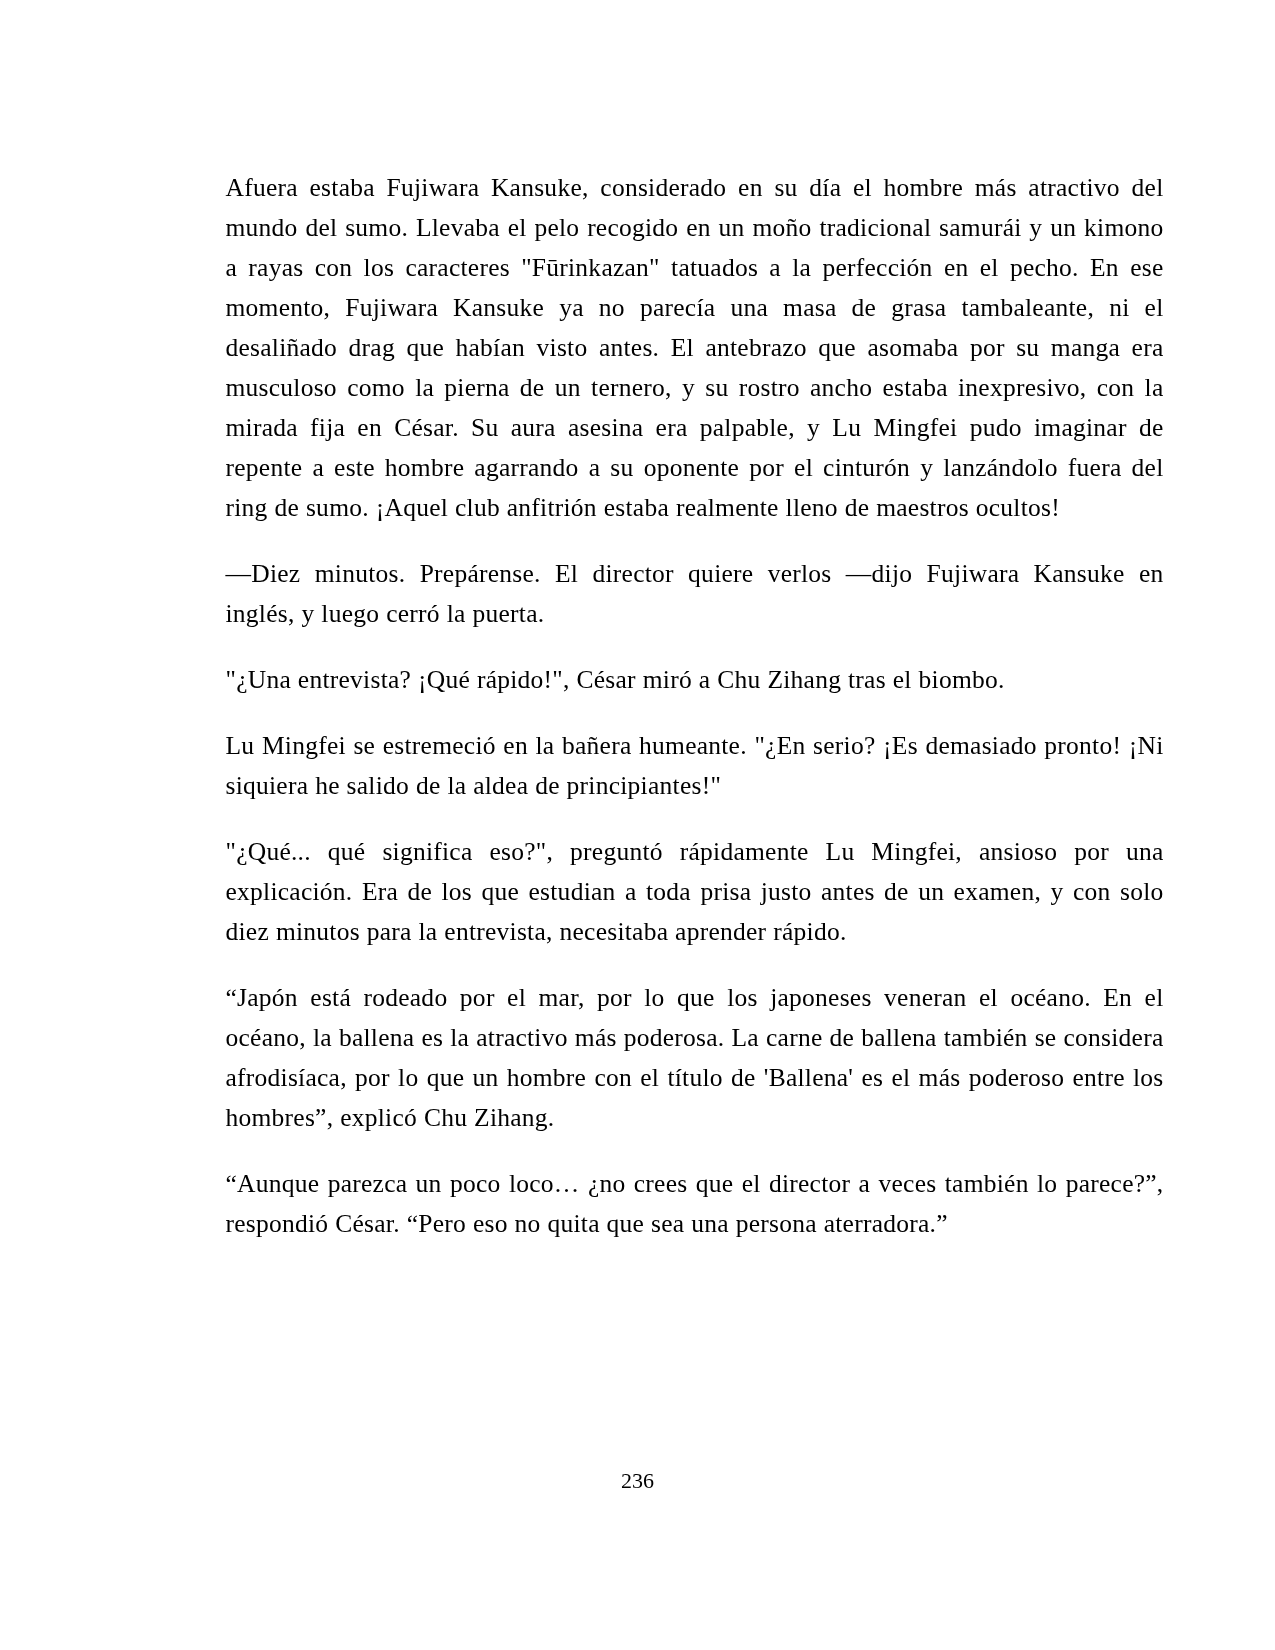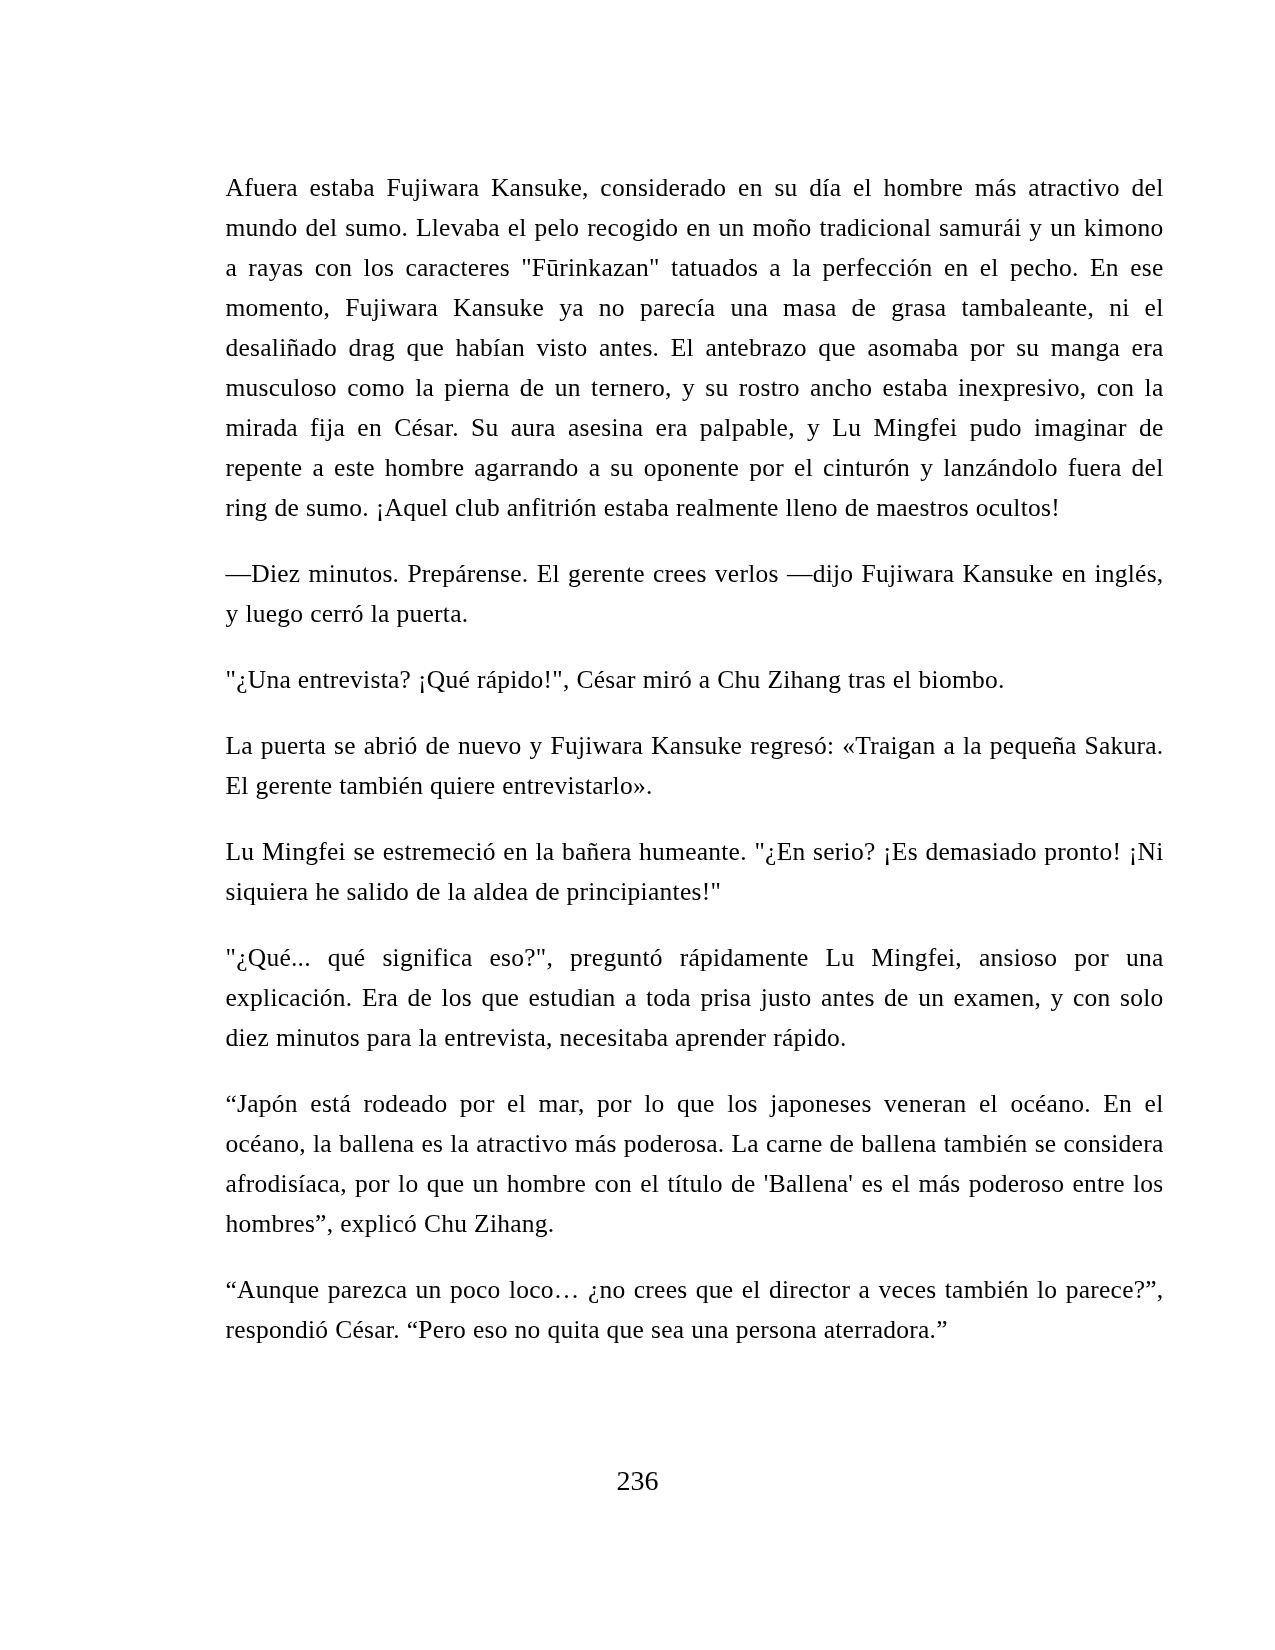--- a/index.html
+++ b/index.html
@@ -37,33 +37,32 @@
   p.para:last-child {
     margin-bottom: 0;
     margin-top: 10px;
   }
   .folio {
     position: absolute;
     left: 0;
     right: 0;
     top: 1468px;
     text-align: center;
-    font-size: 28px;
+    font-size: 22px;
     line-height: 26px;
     font-family: "Liberation Serif", "DejaVu Serif", serif;
   }
 </style>
 </head>
 <body>
 
 <div class="page">
   <div class="content">
     <p class="para">Afuera estaba Fujiwara Kansuke, considerado en su día el hombre más atractivo del mundo del sumo. Llevaba el pelo recogido en un moño tradicional samurái y un kimono a rayas con los caracteres "Fūrinkazan" tatuados a la perfección en el pecho. En ese momento, Fujiwara Kansuke ya no parecía una masa de grasa tambaleante, ni el desaliñado drag que habían visto antes. El antebrazo que asomaba por su manga era musculoso como la pierna de un ternero, y su rostro ancho estaba inexpresivo, con la mirada fija en César. Su aura asesina era palpable, y Lu Mingfei pudo imaginar de repente a este hombre agarrando a su oponente por el cinturón y lanzándolo fuera del ring de sumo. ¡Aquel club anfitrión estaba realmente lleno de maestros ocultos!</p>
-    <p class="para">—Diez minutos. Prepárense. El gerente crees verlos —dijo Fujiwara Kansuke en inglés, y luego cerró la puerta.</p>
+    <p class="para">—Diez minutos. Prepárense. El director quiere verlos —dijo Fujiwara Kansuke en inglés, y luego cerró la puerta.</p>
     <p class="para">"¿Una entrevista? ¡Qué rápido!", César miró a Chu Zihang tras el biombo.</p>
-    <p class="para">La puerta se abrió de nuevo y Fujiwara Kansuke regresó: «Traigan a la pequeña Sakura. El gerente también quiere entrevistarlo».</p>
     <p class="para">Lu Mingfei se estremeció en la bañera humeante. "¿En serio? ¡Es demasiado pronto! ¡Ni siquiera he salido de la aldea de principiantes!"</p>
     <p class="para">"¿Qué... qué significa eso?", preguntó rápidamente Lu Mingfei, ansioso por una explicación. Era de los que estudian a toda prisa justo antes de un examen, y con solo diez minutos para la entrevista, necesitaba aprender rápido.</p>
     <p class="para">“Japón está rodeado por el mar, por lo que los japoneses veneran el océano. En el océano, la ballena es la atractivo más poderosa. La carne de ballena también se considera afrodisíaca, por lo que un hombre con el título de 'Ballena' es el más poderoso entre los hombres”, explicó Chu Zihang.</p>
     <p class="para">“Aunque parezca un poco loco… ¿no crees que el director a veces también lo parece?”, respondió César. “Pero eso no quita que sea una persona aterradora.”</p>
   </div>
   <div class="folio">236</div>
 </div>
 
 </body></html>

